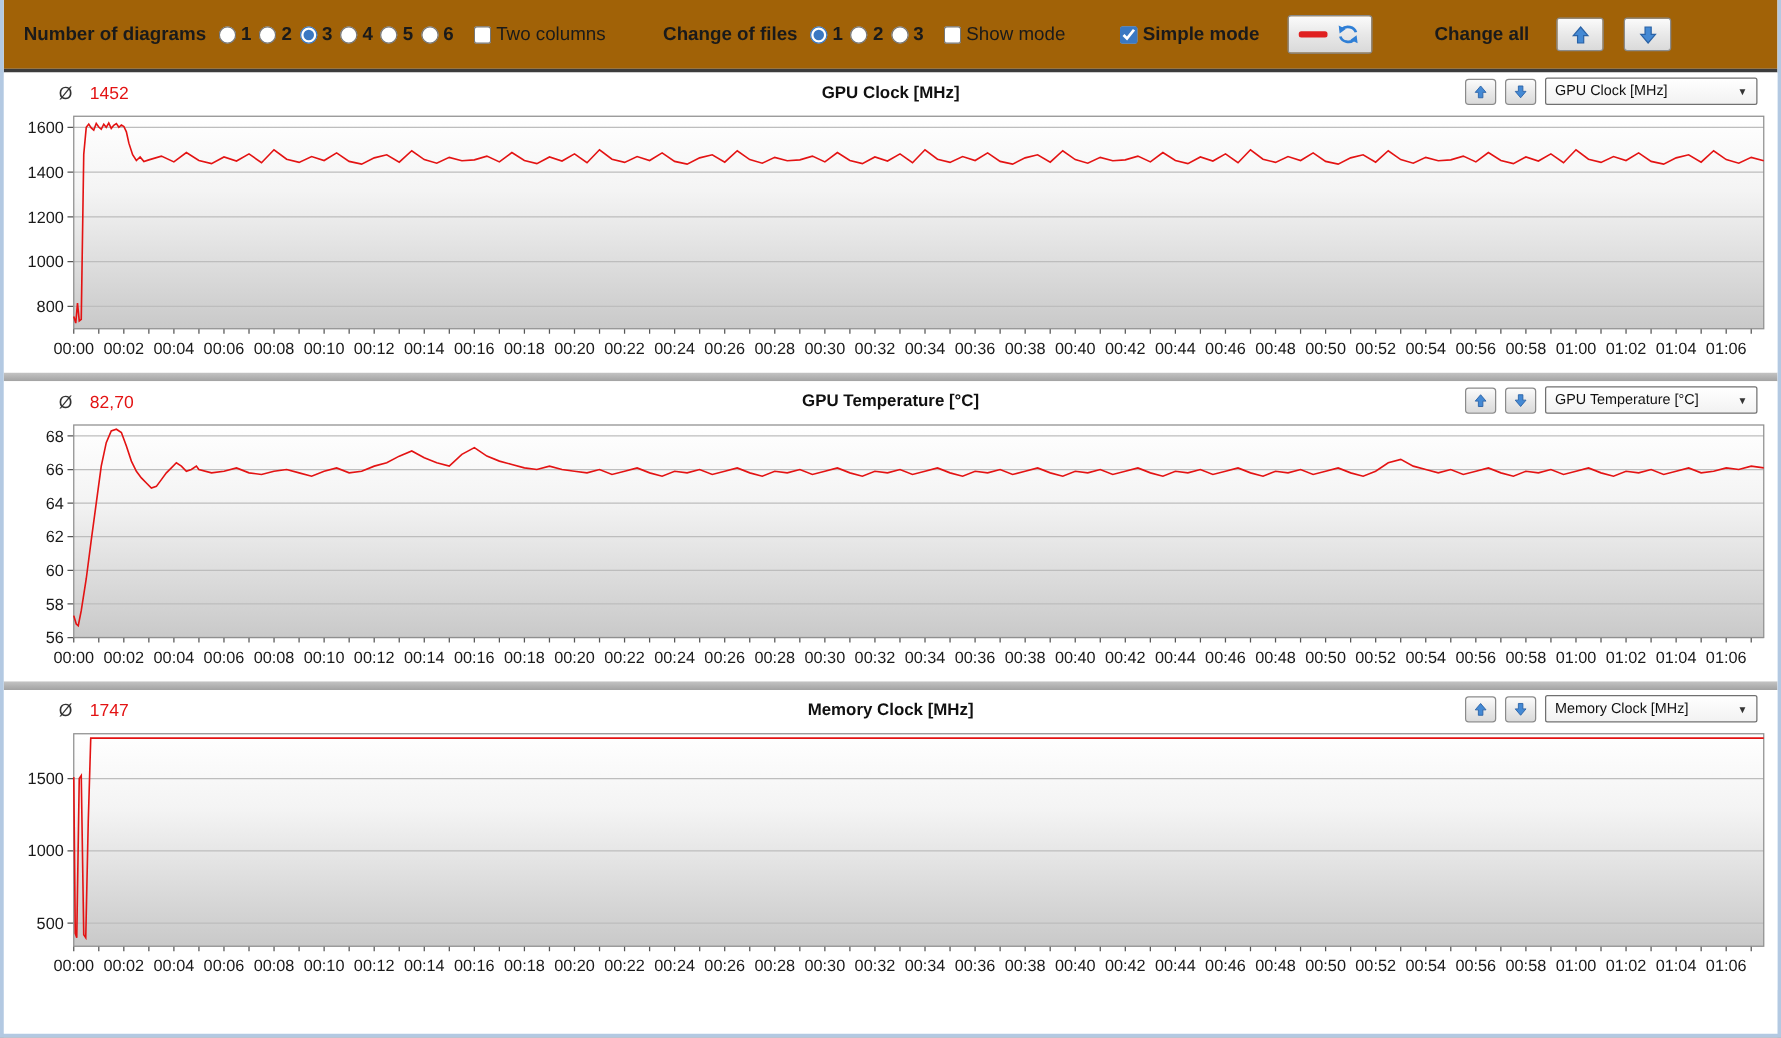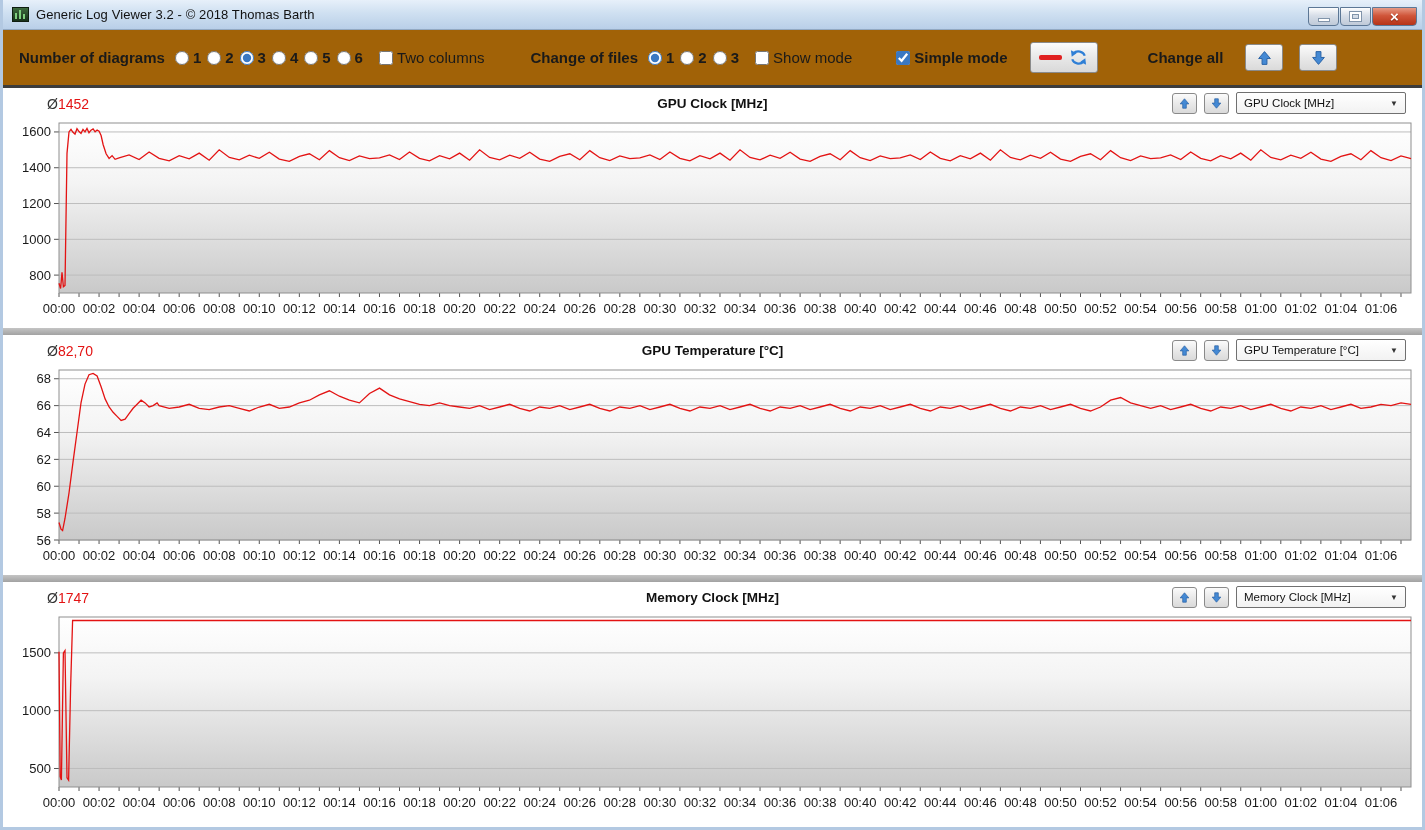--- a/index.html
+++ b/index.html
@@ -36,21 +36,21 @@
   .arrow-btn.big{width:38px;height:27px;margin-left:22px;}
   .arrow-btn.big + .arrow-btn.big{margin-left:16px;}
   .arrow-btn.small{width:25px;height:21px;}
   
   .sep-dark{height:3px;background:#3c3c3c;}
   .sep-gray{height:7px;background:linear-gradient(#c4c4c4,#a2a2a2);}
   
   .panel{height:240px;background:#fff;position:relative;padding:2px 6px 0 6px;}
   .panel-header{height:27px;position:relative;display:flex;align-items:center;}
   .avg-sym{font-size:14px;color:#333;margin-left:38px;}
-  .avg-val{font-size:14px;color:#e31313;}
+  .avg-val{font-size:14px;color:#e31313;margin-left:14px;}
   .panel-title{position:absolute;left:0;right:0;text-align:center;font-weight:bold;font-size:13.5px;color:#111;pointer-events:none;}
   .panel-controls{position:absolute;right:10px;top:2px;display:flex;align-items:center;gap:7px;}
   .dropdown{width:170px;height:22px;border:1px solid #707070;border-radius:2px;background:linear-gradient(#fff,#f2f2f2);display:flex;align-items:center;justify-content:space-between;padding:0 7px;font-size:11.5px;color:#111;cursor:default;}
   .dd-arrow{font-size:8px;color:#333;}
   svg.chart{display:block;width:1411px;height:205px;}
   svg.chart text.tick{font-family:"Liberation Sans",sans-serif;font-size:13px;fill:#1a1a1a;}
   .hidden-defs{position:absolute;width:0;height:0;overflow:hidden;}
 </style>
 </head>
 <body>
@@ -67,39 +67,20 @@
       <path d="M16.6 7.2 A7 6 0 0 0 4.6 4.6" fill="none" stroke="#2f7fd6" stroke-width="2.3"></path>
       <polygon points="2.0,1.4 8.0,4.4 2.8,8.2" fill="#2f7fd6"></polygon>
       <path d="M3.4 10.8 A7 6 0 0 0 15.4 13.4" fill="none" stroke="#2f7fd6" stroke-width="2.3"></path>
       <polygon points="18.0,16.6 12.0,13.6 17.2,9.8" fill="#2f7fd6"></polygon>
     </symbol>
   </defs>
 </svg>
 
 <div class="window">
 
-  <div class="titlebar">
-    <div class="app-icon">
-      <i style="left:2px;height:6px"></i>
-        <i style="left:6px;height:9px"></i>
-        <i style="left:10px;height:5px"></i>
-    </div>
-    <span class="title-text">Generic Log Viewer 3.2 - © 2018 Thomas Barth</span>
-    <div class="winbtns">
-      <div class="wbtn">
-          <div class="glyph-min"></div>
-        </div>
-      <div class="wbtn">
-          <div class="glyph-max"></div>
-        </div>
-      <div class="wbtn close">
-          <span class="glyph-close">×</span>
-        </div>
-    </div>
-  </div>
 
   <div class="toolbar">
     <span class="lbl">Number of diagrams</span>
     <label class="radio-opt g4">
         <input type="radio" name="diagrams" style="">
         <span class="num">1</span>
       </label>
     <label class="radio-opt g6">
         <input type="radio" name="diagrams" style="">
         <span class="num">2</span>

